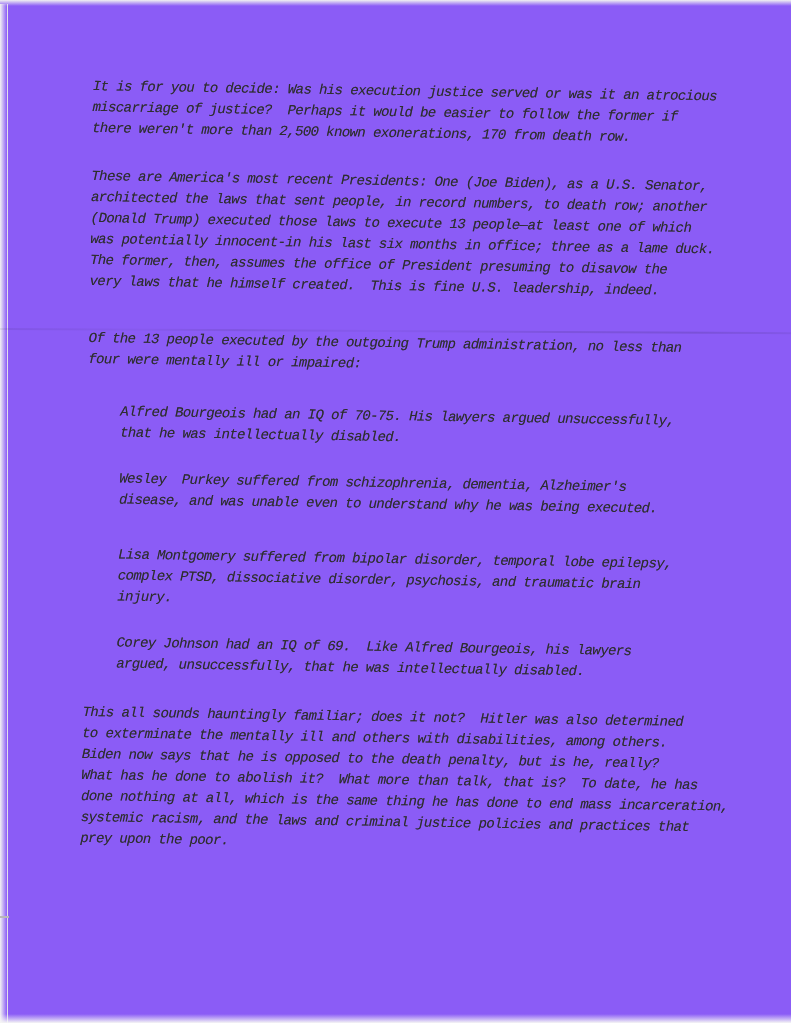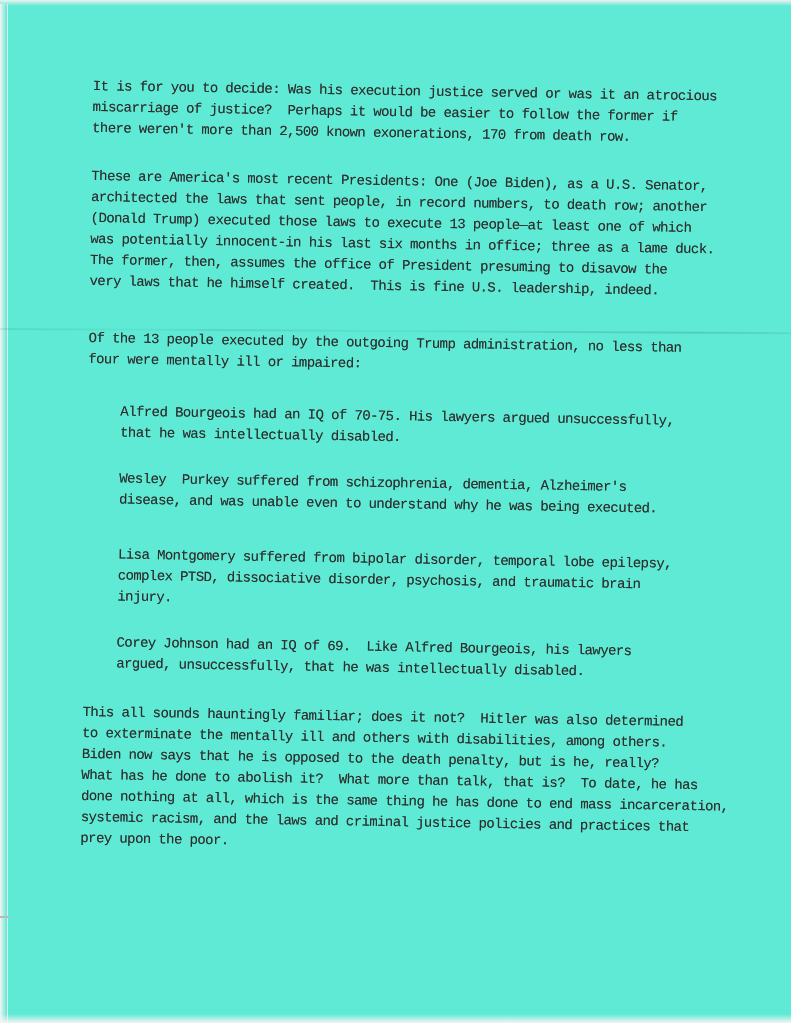--- a/index.html
+++ b/index.html
@@ -84,21 +84,21 @@
   .paragraph { margin: 0; }
   .paragraph.indented { margin-left: 33px; }
   .line {
     white-space: pre;
     height: 21px;
   }
 </style>
 </head>
 <body>
 
-<div class="page" style="background: #5eead4;">
+<div class="page" style="background: #8b5cf6; font-style: italic;">
   <div class="edge-top"></div>
   <div class="edge-left"></div>
   <div class="edge-bottom"></div>
   <div class="crease"></div>
   <div class="scan-dash"></div>
   <div class="text-layer" id="text-layer" style="color: rgb(46, 46, 46);">
       <div class="paragraph" style="margin-top: 0px;">
         <div class="line">It is for you to decide: Was his execution justice served or was it an atrocious</div>
         <div class="line">miscarriage of justice?  Perhaps it would be easier to follow the former if</div>
         <div class="line">there weren't more than 2,500 known exonerations, 170 from death row.</div>

